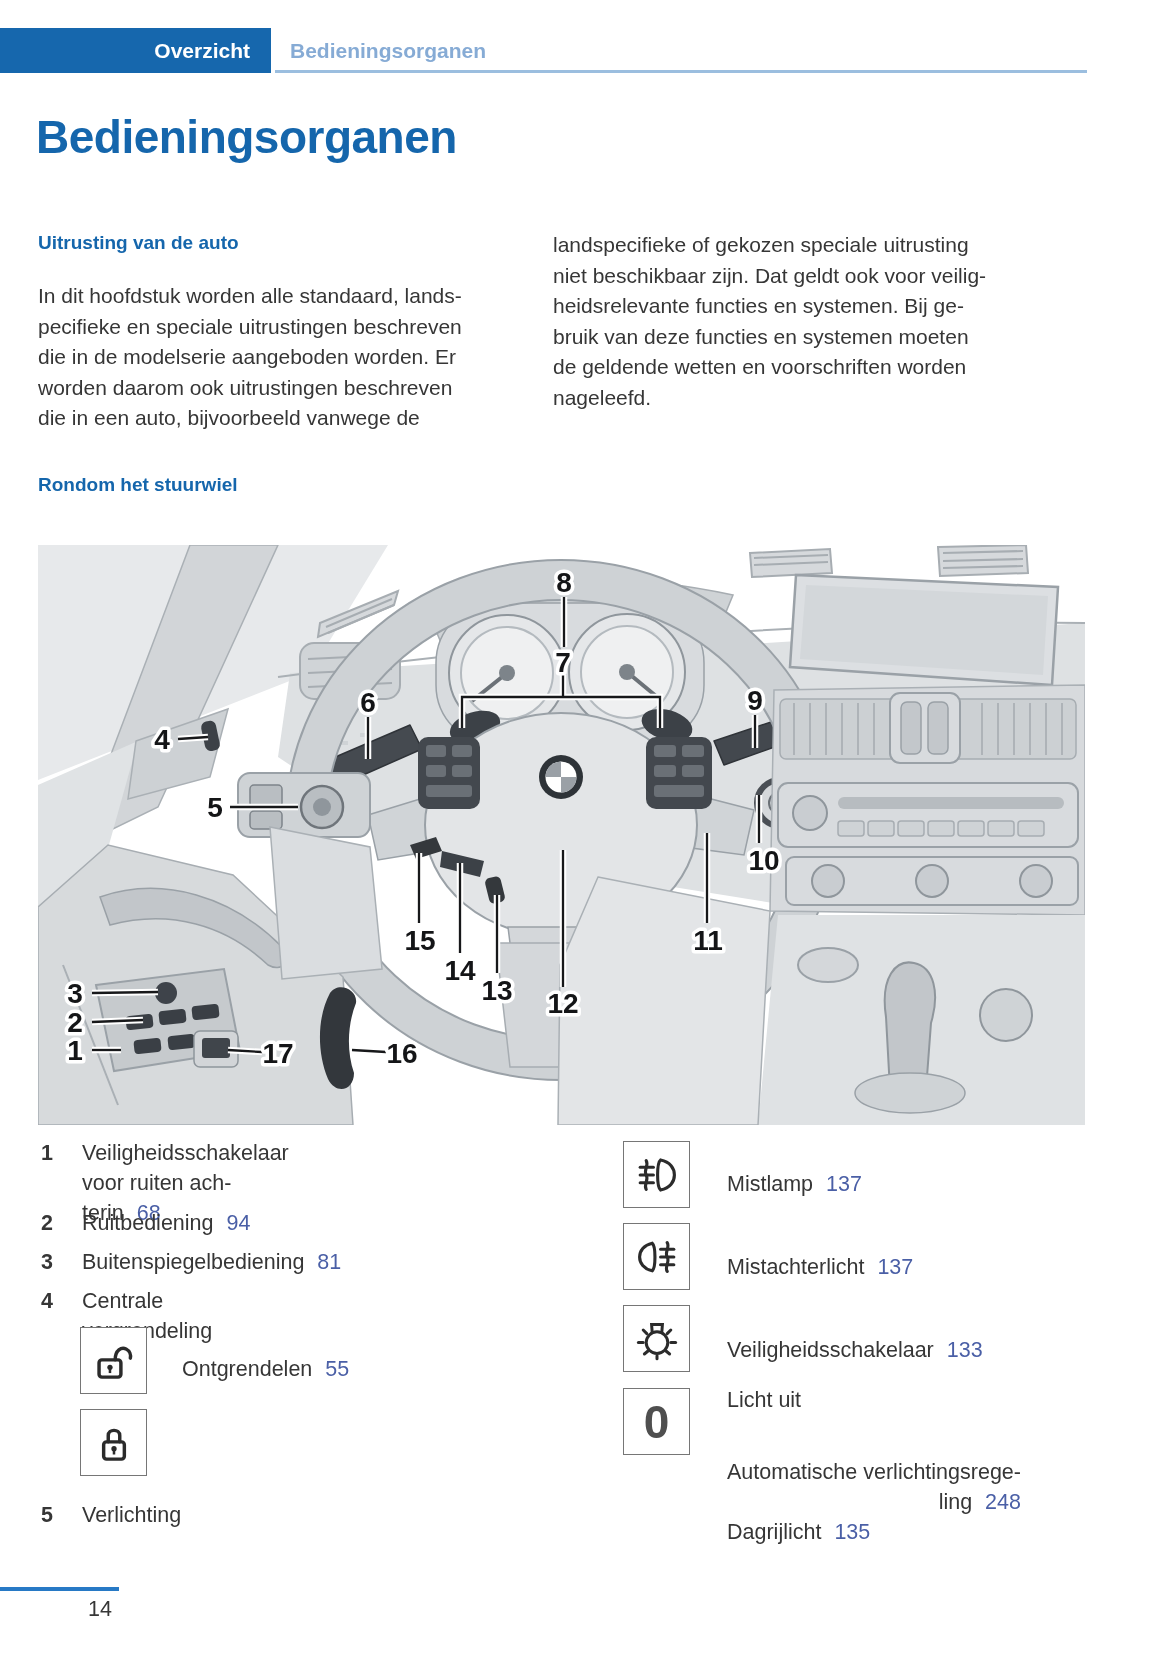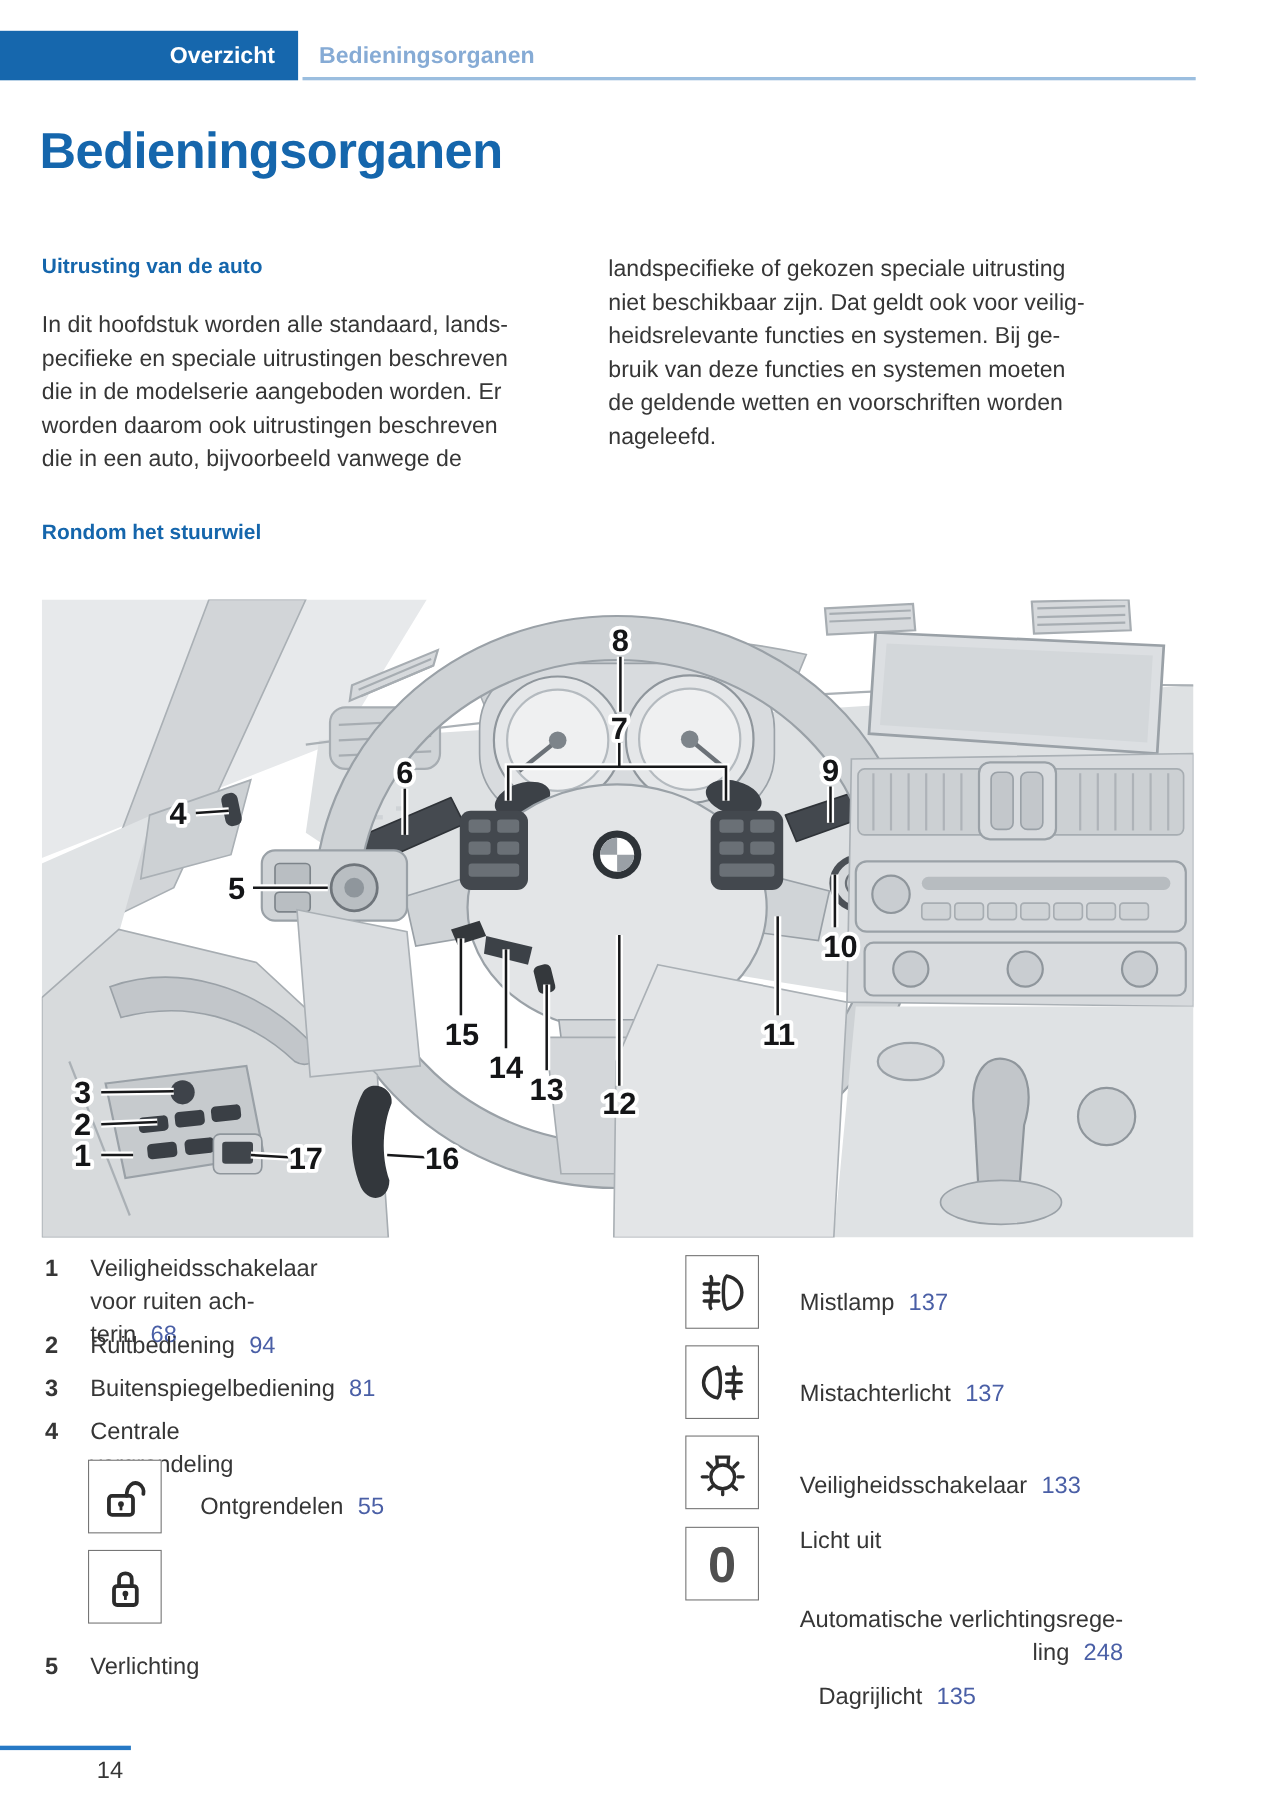--- a/index.html
+++ b/index.html
@@ -404,21 +404,21 @@
     </div>
 
     <div class="iconbox" style="left:0;top:258px;">
       <span class="zero-glyph">0</span>
     </div>
     <div class="itext" style="left:104px;top:255px;">Licht uit</div>
     <div class="itext" style="left:104px;top:297px;">
       <span>Automatische verlichtingsrege-
 ling</span><span class="pref">248</span>
     </div>
-    <div class="itext" style="left:104px;top:367px;margin-left:17px;">
+    <div class="itext" style="left:104px;top:357px;">
       <span>Dagrijlicht</span><span class="pref">135</span>
     </div>
   </div>
 
   <div class="abs footrule"></div>
   <div class="abs pagenum">14</div>
 
 </div>
 
 </body></html>

